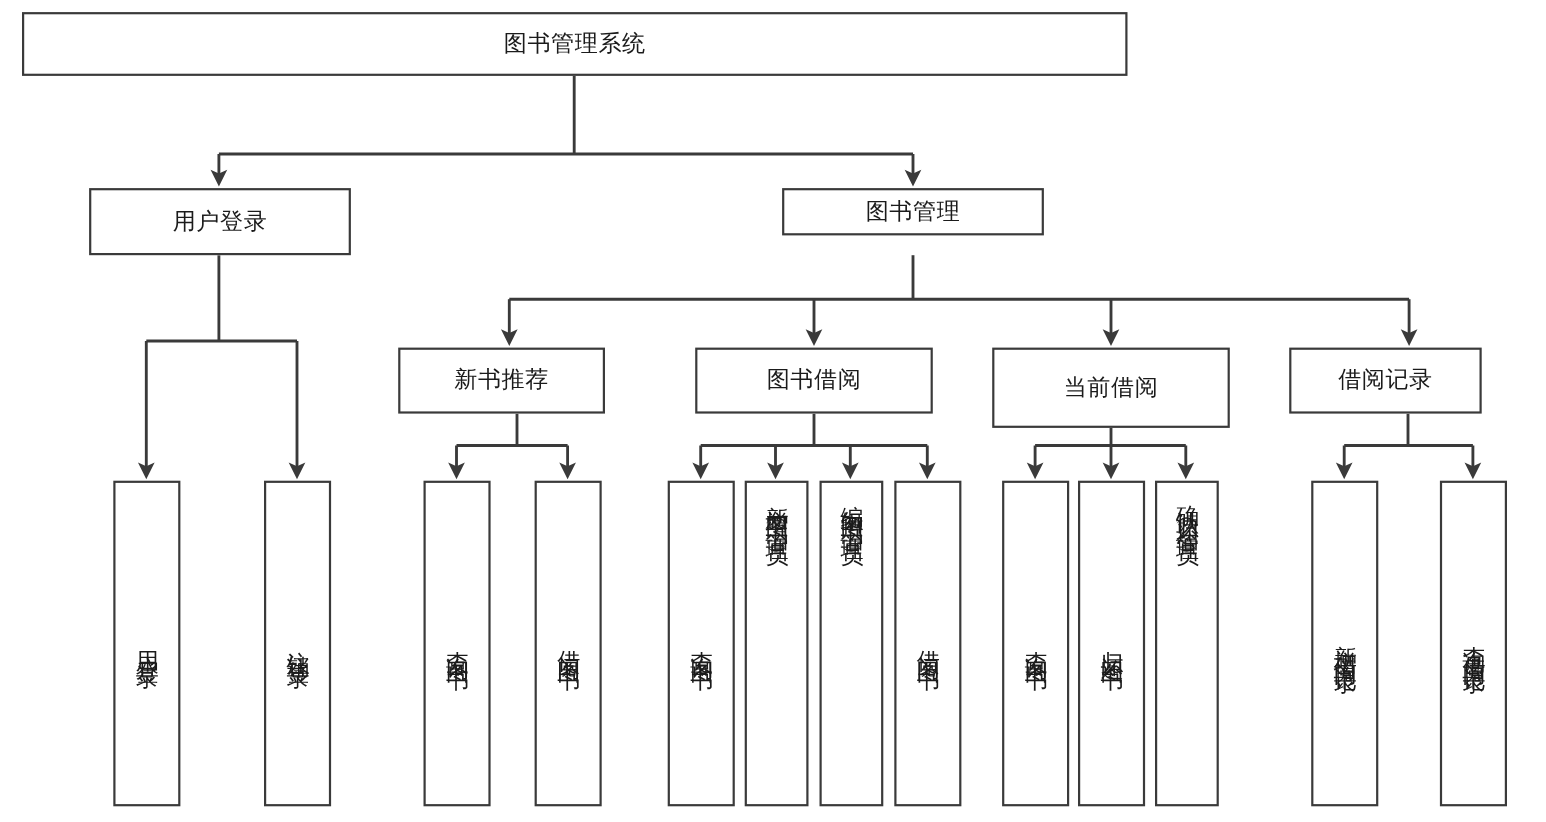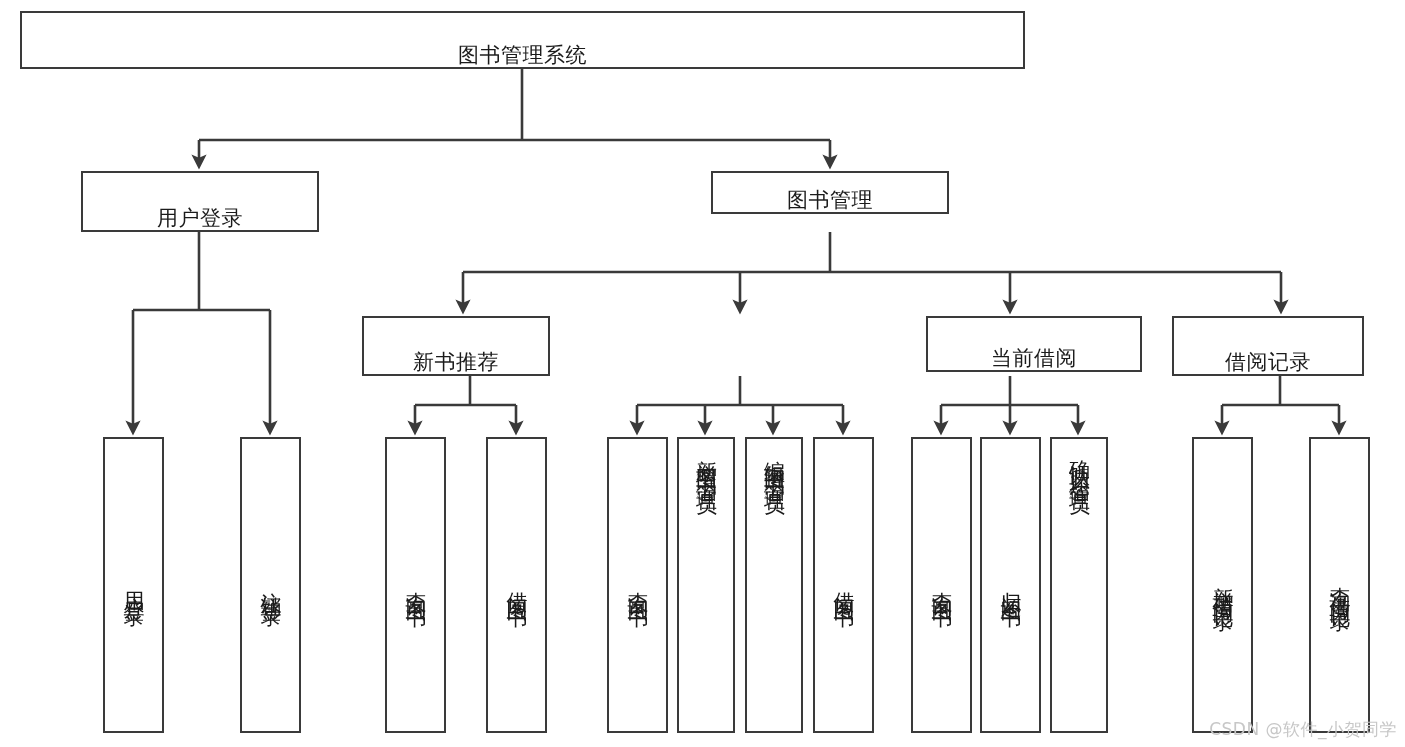--- a/index.html
+++ b/index.html
@@ -22,21 +22,21 @@
     width: 1405px;
     height: 747px;
     pointer-events: none;
   }
   .node {
     position: absolute;
     box-sizing: border-box;
     border: 2px solid #3a3a3a;
     background: #ffffff;
     display: flex;
-    align-items: flex-end;
+    align-items: center;
     justify-content: center;
     color: #1b1b1b;
   }
   .node.horiz .label {
     font-size: 21px;
     line-height: 1.1;
     letter-spacing: 0.5px;
     white-space: nowrap;
   }
   .node.vert {
@@ -128,24 +128,27 @@
   <div class="node horiz" style="left:81px; top:171px; width:238px; height:61px;">
     <span class="label">用户登录</span>
   </div>
   <div class="node horiz" style="left:711px; top:171px; width:238px; height:43px;">
     <span class="label">图书管理</span>
   </div>
 
   <div class="node horiz" style="left:362px; top:316px; width:188px; height:60px;">
     <span class="label">新书推荐</span>
   </div>
-  <div class="node horiz" style="left:902px; top:316px; width:216px; height:56px;margin-left:24px;">
+  <div class="node horiz" style="left:632px; top:316px; width:216px; height:60px;">
+    <span class="label">图书借阅</span>
+  </div>
+  <div class="node horiz" style="left:902px; top:316px; width:216px; height:73px;">
     <span class="label">当前借阅</span>
   </div>
-  <div class="node horiz" style="left:1172px; top:316px; width:192px; height:60px;">
+  <div class="node horiz" style="left:1172px; top:316px; width:175px; height:60px;">
     <span class="label">借阅记录</span>
   </div>
 
   <div class="node vert centered" style="left:103px; top:437px; width:61px; height:296px;">
     <span class="label">用户登录</span>
   </div>
   <div class="node vert centered" style="left:240px; top:437px; width:61px; height:296px;">
     <span class="label">注销登录</span>
   </div>
 
@@ -179,15 +182,14 @@
     <span class="label">确认归还（管理员）</span>
   </div>
 
   <div class="node vert centered" style="left:1192px; top:437px; width:61px; height:296px;">
     <span class="label">新增借阅记录</span>
   </div>
   <div class="node vert centered" style="left:1309px; top:437px; width:61px; height:296px;">
     <span class="label">查询借阅记录</span>
   </div>
 
-  <div class="watermark">CSDN @软件_小贺同学</div>
 
 </div>
 
 </body></html>

